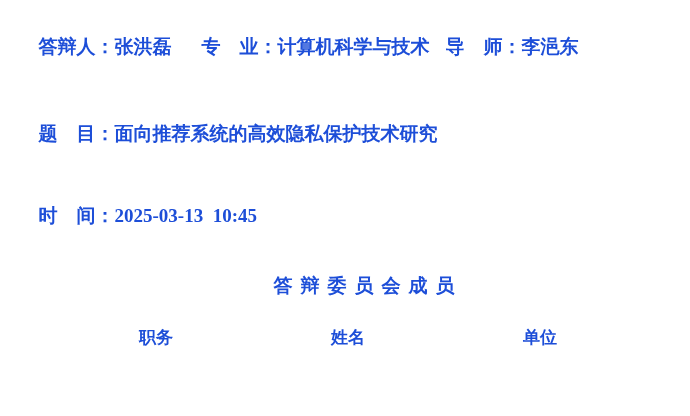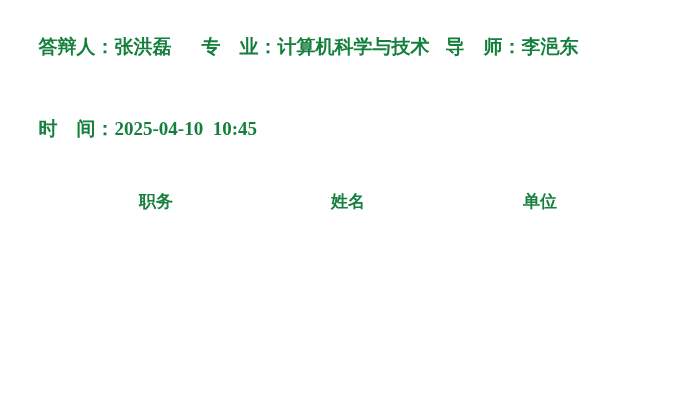--- a/index.html
+++ b/index.html
@@ -1,21 +1,21 @@
 <!DOCTYPE html>
 <html><head>
 <meta charset="utf-8">
 <style>
   html, body { margin: 0; padding: 0; }
   .doc {
     position: relative;
     width: 690px;
     height: 392px;
     background: #ffffff;
-    color: #15803d;
+    color: #1d4ed8;
     font-family: "Liberation Serif", "DejaVu Serif", serif;
     font-weight: bold;
     overflow: hidden;
   }
   .info {
     padding: 12px 0 0 10px;
     font-size: 19px;
   }
   .line {
     line-height: 23px;
@@ -50,25 +50,29 @@
 </style>
 </head>
 <body>
 
 <div class="doc">
 
   <div class="info">
     <div class="line line-defender">
       <span class="seg"><span>答辩人：</span><span>张洪磊</span></span><span class="seg seg-major"><span>专　业：</span><span>计算机科学与技术</span></span><span class="seg seg-advisor"><span>导　师：</span><span>李浥东</span></span>
     </div>
+    <div class="line line-title">
+      <span>题　目：</span><span>面向推荐系统的高效隐私保护技术研究</span>
+    </div>
     <div class="line line-time">
-      <span>时　间：</span><span>2025-04-10  10:45</span>
+      <span>时　间：</span><span>2025-03-13  10:45</span>
     </div>
   </div>
 
+  <div class="heading">答辩委员会成员</div>
 
   <div class="table">
     <div class="trow thead">
       <span class="cell">职务</span>
       <span class="cell">姓名</span>
       <span class="cell">单位</span>
     </div>
 
   </div>
 

